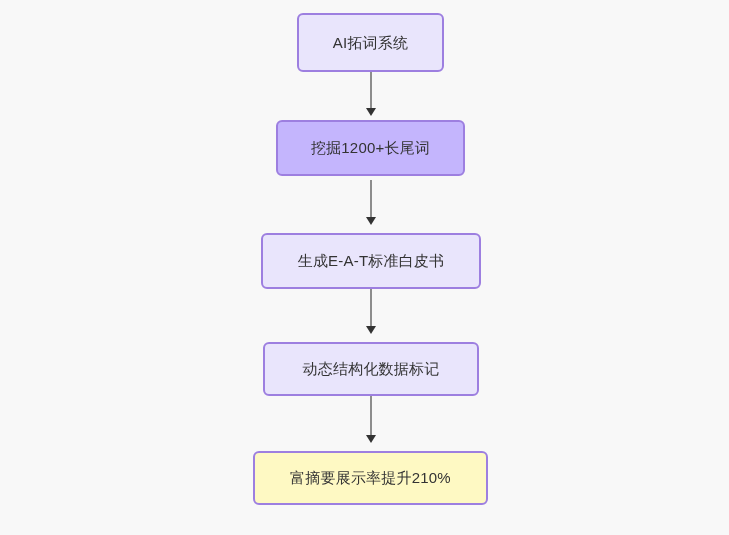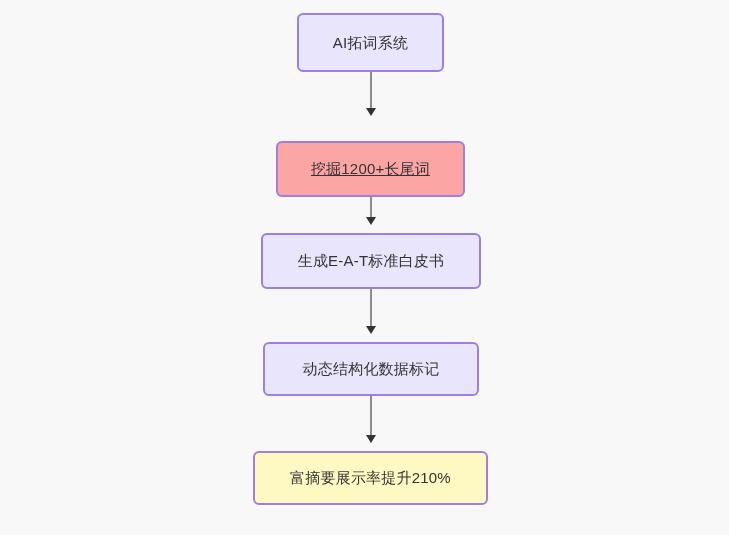--- a/index.html
+++ b/index.html
@@ -80,21 +80,21 @@
     <div class="edge-head" style="top: 37px; border-top-color: rgb(51, 51, 51);"></div>
   </div>
   <div class="edge" style="left: 371px; top: 396px;">
     <div class="edge-line" style="height: 39px; background: rgb(141, 141, 141);"></div>
     <div class="edge-head" style="top: 39px; border-top-color: rgb(51, 51, 51);"></div>
   </div>
 
   <div class="node" style="left: 297px; top: 13px; width: 147px; height: 59px; background: rgb(233, 229, 252); border-color: rgb(157, 127, 224); color: rgb(51, 51, 51);">
     <span class="node-label">AI拓词系统</span>
   </div>
-  <div class="node" style="left: 276px; top: 141px; width: 189px; height: 56px; background: #fca5a5; border-color: rgb(157, 127, 224); color: rgb(51, 51, 51); text-decoration: underline;">
+  <div class="node" style="left: 276px; top: 120px; width: 189px; height: 56px; background: #c4b5fd; border-color: rgb(157, 127, 224); color: rgb(51, 51, 51);">
     <span class="node-label">挖掘1200+长尾词</span>
   </div>
   <div class="node" style="left: 261px; top: 233px; width: 220px; height: 56px; background: rgb(233, 229, 252); border-color: rgb(157, 127, 224); color: rgb(51, 51, 51);">
     <span class="node-label">生成E-A-T标准白皮书</span>
   </div>
   <div class="node" style="left: 263px; top: 342px; width: 216px; height: 54px; background: rgb(233, 229, 252); border-color: rgb(157, 127, 224); color: rgb(51, 51, 51);">
     <span class="node-label">动态结构化数据标记</span>
   </div>
   <div class="node" style="left: 253px; top: 451px; width: 235px; height: 54px; background: #fef9c3; border-color: rgb(157, 127, 224); color: rgb(51, 51, 51);">
     <span class="node-label">富摘要展示率提升210%</span>

